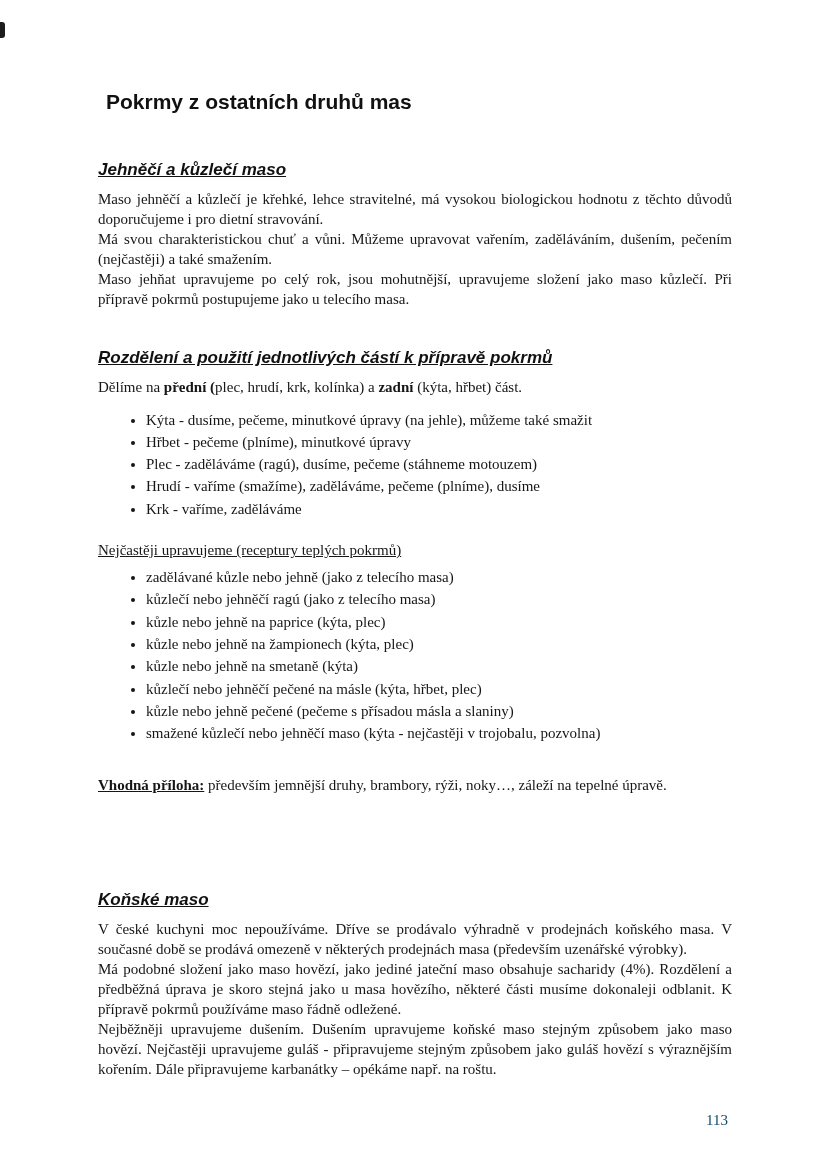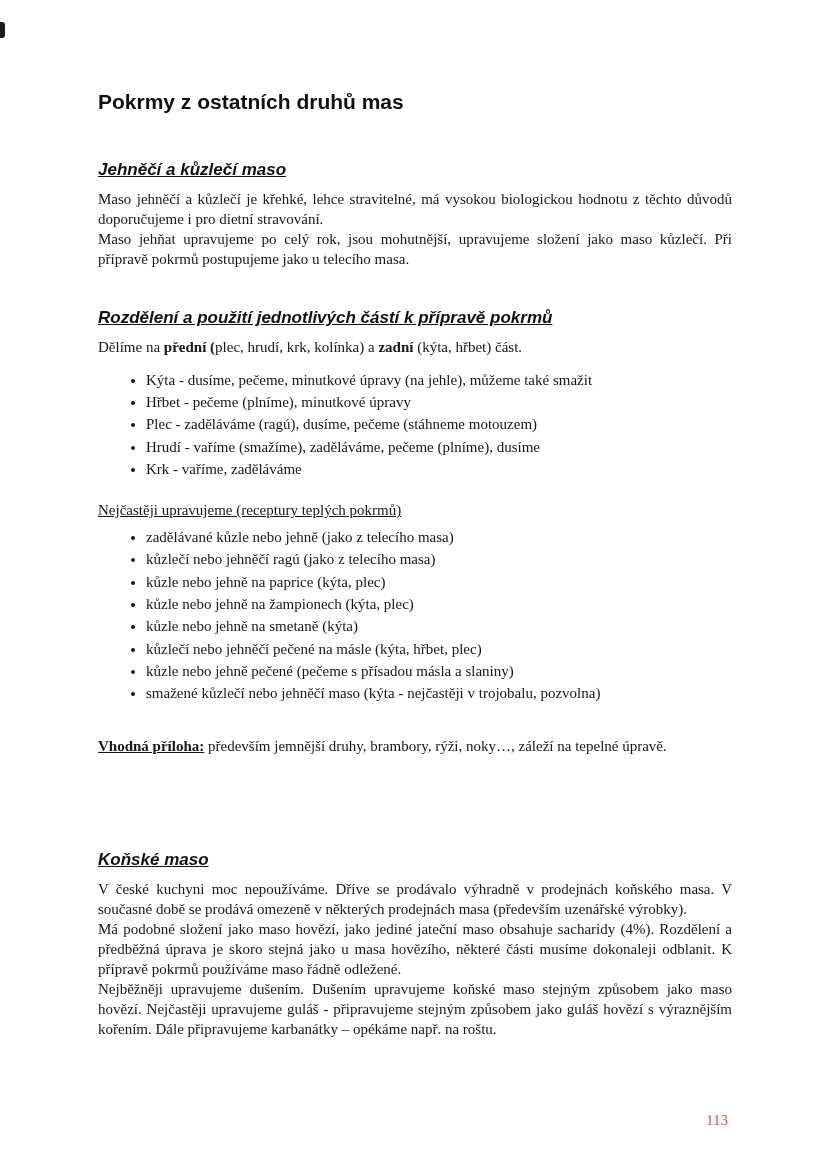--- a/index.html
+++ b/index.html
@@ -31,21 +31,21 @@
   .content {
     position: absolute;
     left: 98px;
     top: 90px;
     width: 634px;
   }
   .doc-title {
     font-family: "Liberation Sans", sans-serif;
     font-weight: bold;
     font-size: 21px;
-    margin: 0 0 46px 0;
+    margin: 0 0 46px 8px;
     color: #111;
   }
   h2.section-heading {
     font-family: "Liberation Sans", sans-serif;
     font-weight: bold;
     font-style: italic;
     font-size: 17px;
     text-decoration: underline;
     margin: 0 0 10px 0;
     color: #111;
@@ -85,37 +85,38 @@
     line-height: 1.33;
     margin: 32px 0 0 0;
   }
   .garnish-line .u { text-decoration: underline; font-weight: bold; }
   .spacer-lg { height: 48px; }
   .page-number {
     position: absolute;
     right: 100px;
     bottom: 42px;
     font-size: 15px;
-    color: #ef4444;
+    color: #0c4a6e;
   }
 </style>
 </head>
 <body>
 
 <div class="page">
 
   <div class="scan-artifact"></div>
 
   <div class="content">
 
     <h1 class="doc-title">Pokrmy z ostatních druhů mas</h1>
 
     <div class="section-lamb">
       <h2 class="section-heading">Jehněčí  a kůzlečí maso</h2>
       <p class="body-par">Maso jehněčí a kůzlečí je křehké, lehce stravitelné, má vysokou biologickou hodnotu z těchto důvodů doporučujeme i pro dietní stravování.</p>
+      <p class="body-par">Má svou charakteristickou chuť a vůni. Můžeme upravovat vařením, zaděláváním, dušením, pečením (nejčastěji) a také smažením.</p>
       <p class="body-par">Maso jehňat upravujeme po celý rok, jsou mohutnější, upravujeme složení jako maso kůzlečí. Při přípravě pokrmů postupujeme jako u telecího masa.</p>
     </div>
 
     <div class="section-parts">
       <h2 class="section-heading">Rozdělení a použití jednotlivých částí k přípravě pokrmů</h2>
 
       <p class="intro-line"><span>Dělíme na </span><span class="b">přední (</span><span>plec, hrudí, krk, kolínka) a </span><span class="b">zadní</span><span> (kýta, hřbet) část.</span></p>
 
       <ul class="doc-list">
         <li>Kýta - dusíme, pečeme, minutkové úpravy (na jehle), můžeme také smažit</li>

